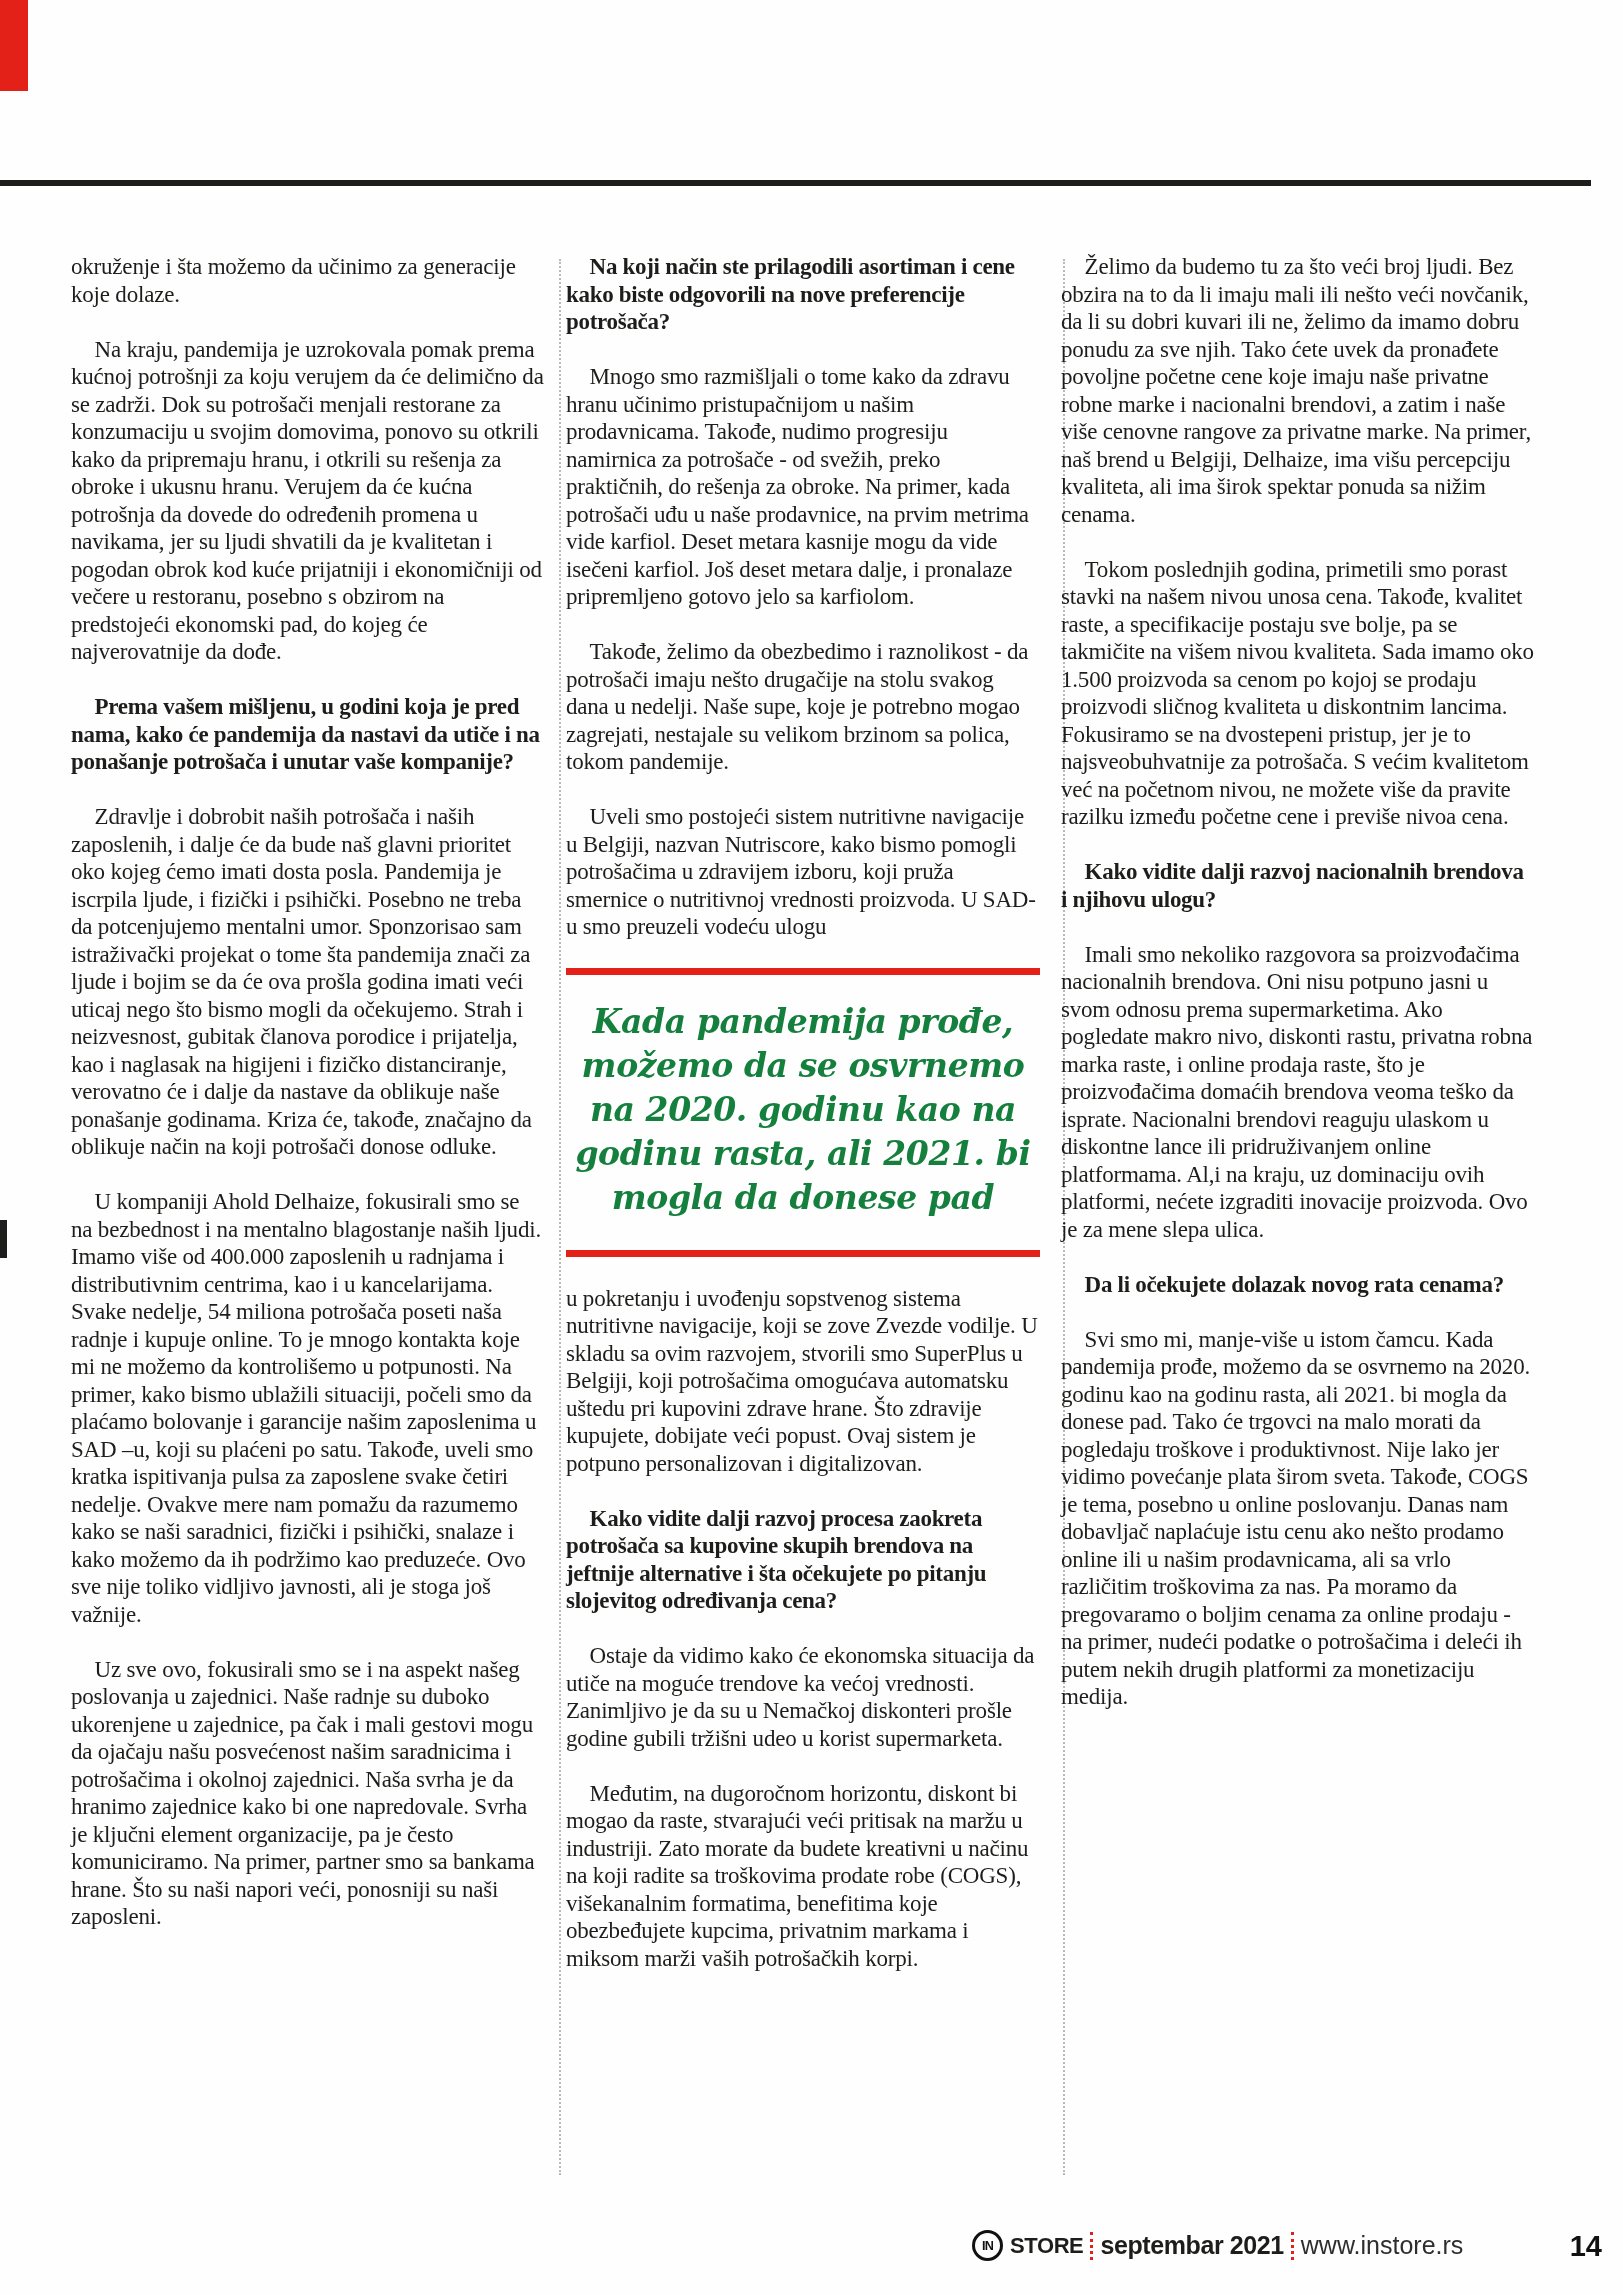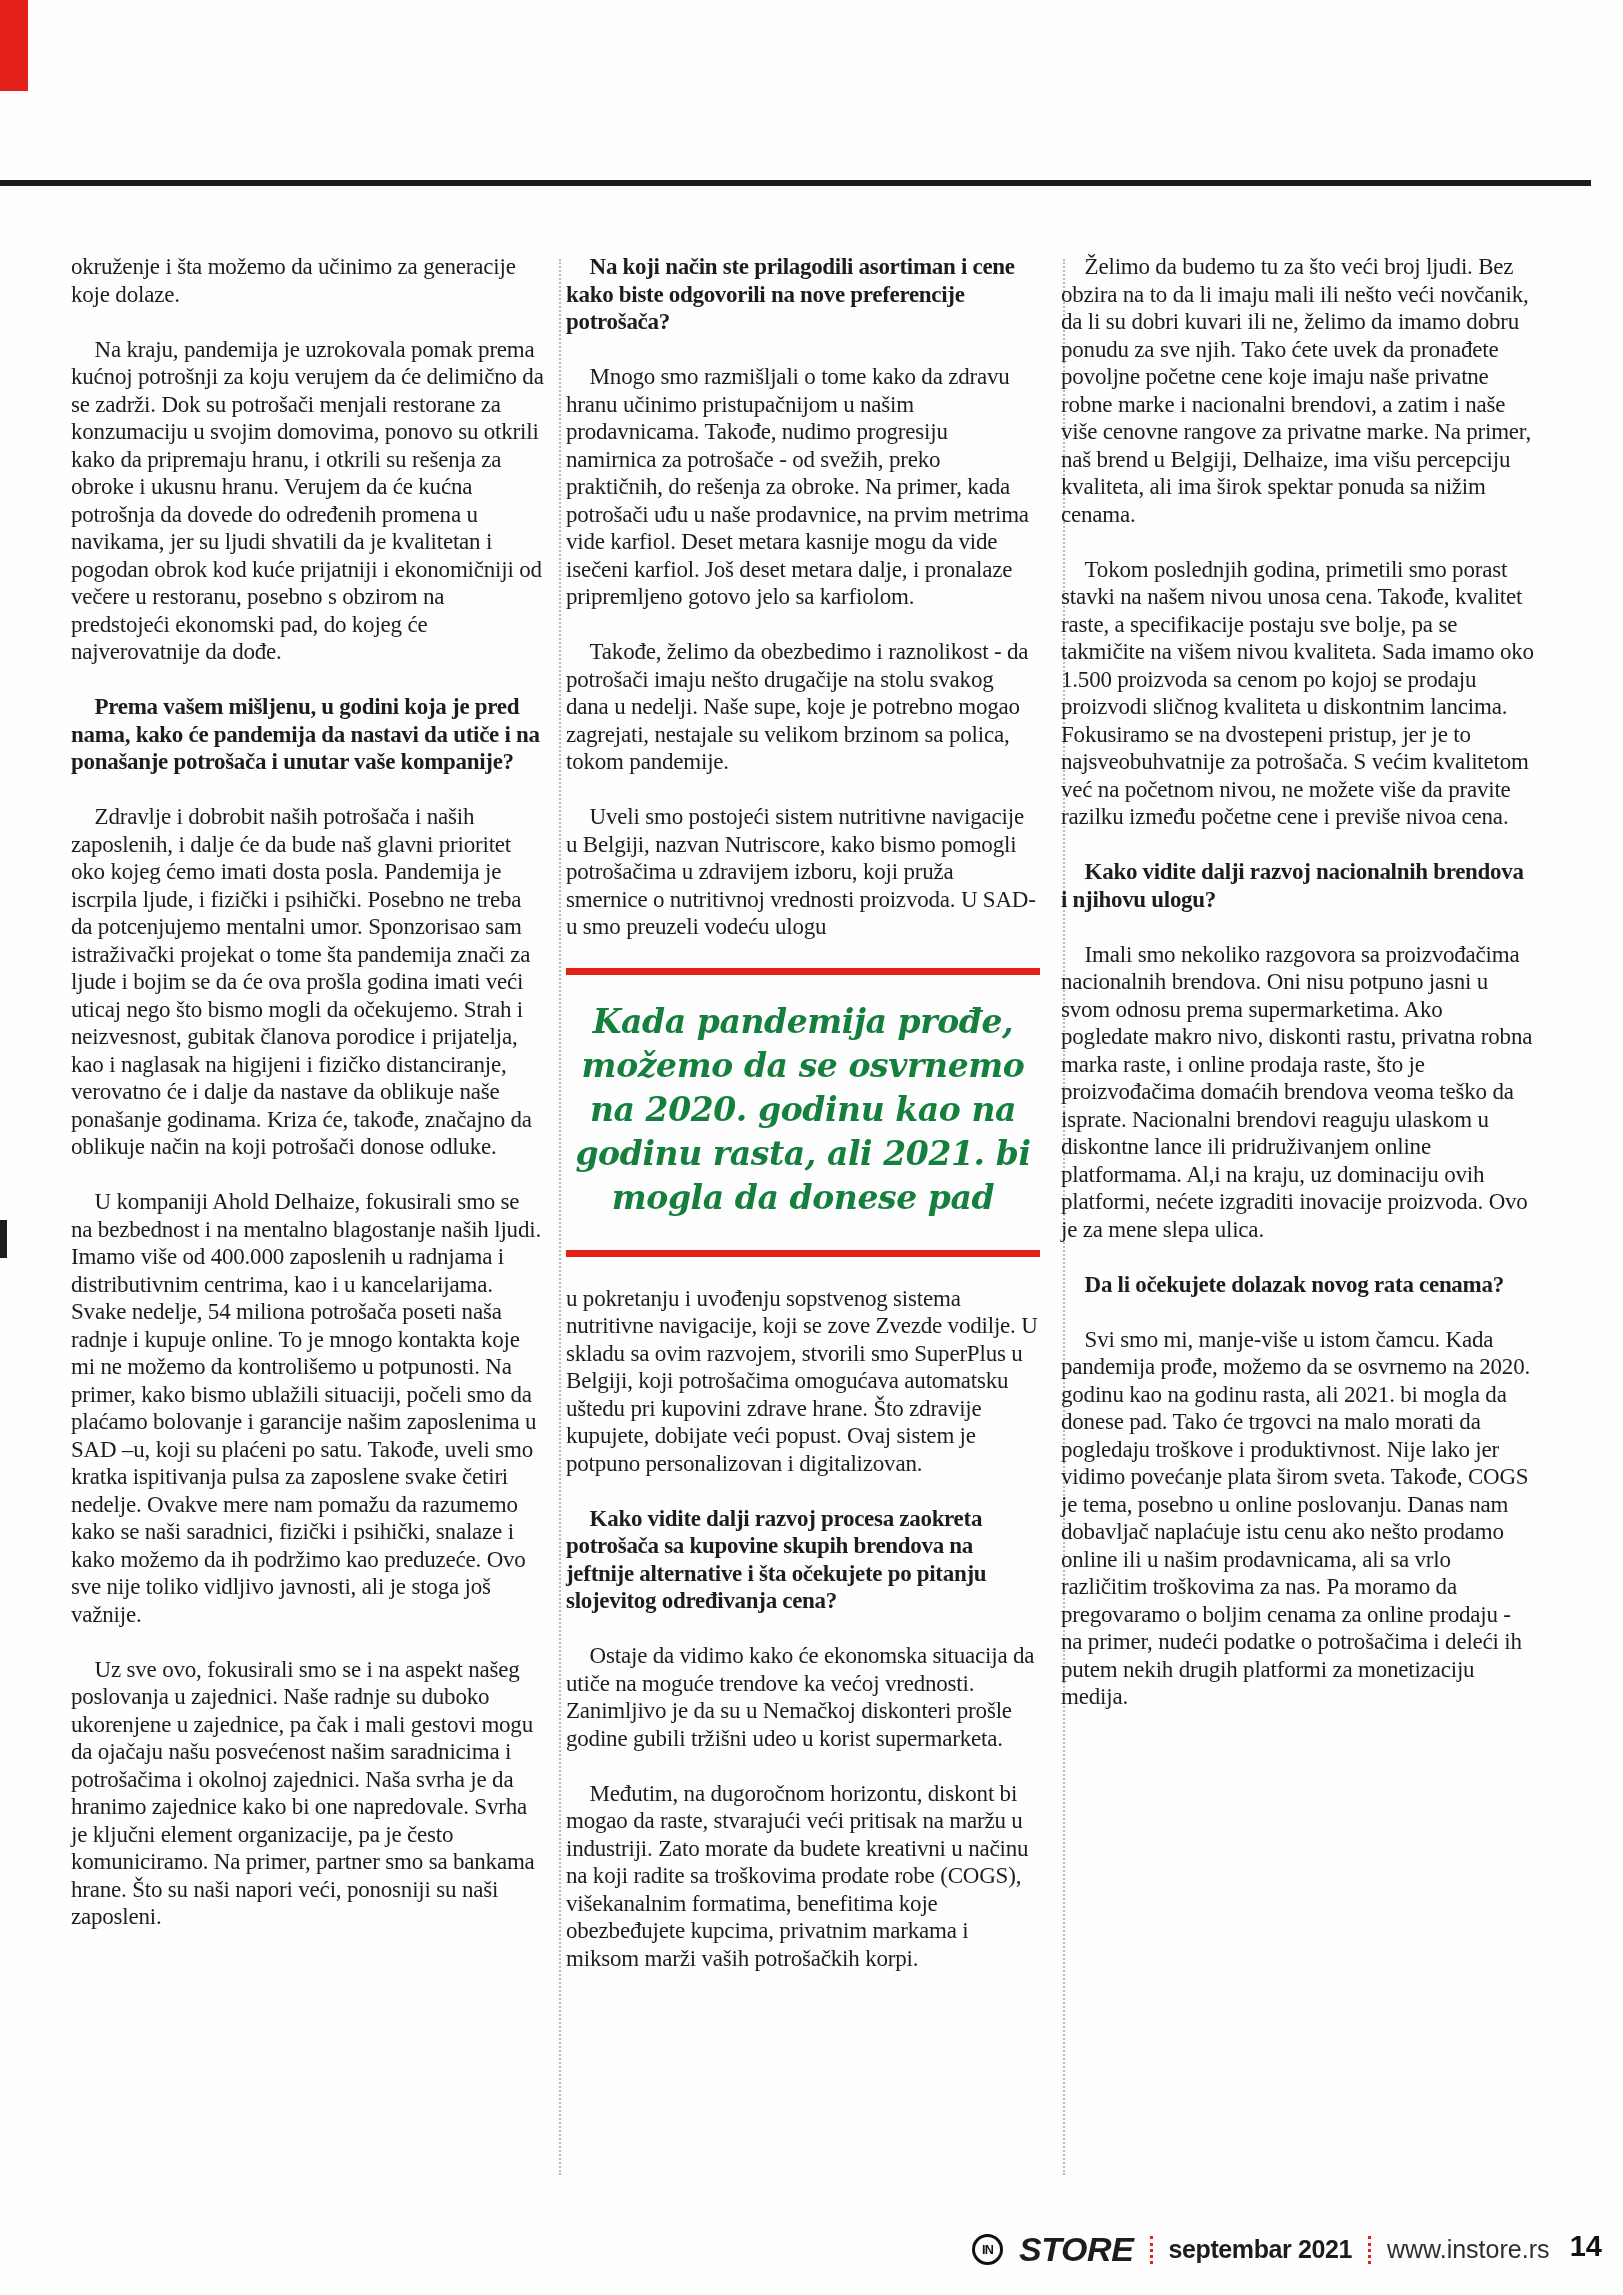--- a/index.html
+++ b/index.html
@@ -66,32 +66,32 @@
     font-size:33px;line-height:44px;
     text-align:center;
     color:#15803d;
     text-indent:0;
     letter-spacing:-0.4px;
   }
 
   
   .footer{
     position:absolute;left:972px;top:2230px;
-    display:flex;align-items:center;gap:16px;
+    display:flex;align-items:center;gap:7px;
     font-family:"Liberation Sans", sans-serif;
     color:#1d1d1b;
   }
   .logo-circle{
     width:25px;height:25px;
     border:3.9px solid #111;border-radius:50%;
     display:flex;align-items:center;justify-content:center;
     font-weight:bold;font-size:12.6px;letter-spacing:-0.8px;
     color:#111;
   }
-  .brand{font-weight:bold;font-size:34px;letter-spacing:-0.4px;font-style:italic;}
+  .brand{font-weight:bold;font-size:22px;letter-spacing:-0.4px;}
   .dot-sep{width:0;height:28px;border-left:3.1px dotted #e32119;}
   .issue{font-weight:bold;font-size:25px;letter-spacing:-0.4px;}
   .site{font-size:25px;color:#2e2e2e;}
   .page-num{
     position:absolute;right:21px;top:2230px;
     font-family:"Liberation Sans", sans-serif;
     font-weight:bold;font-size:29px;color:#111;
   }
 </style>
 </head>

